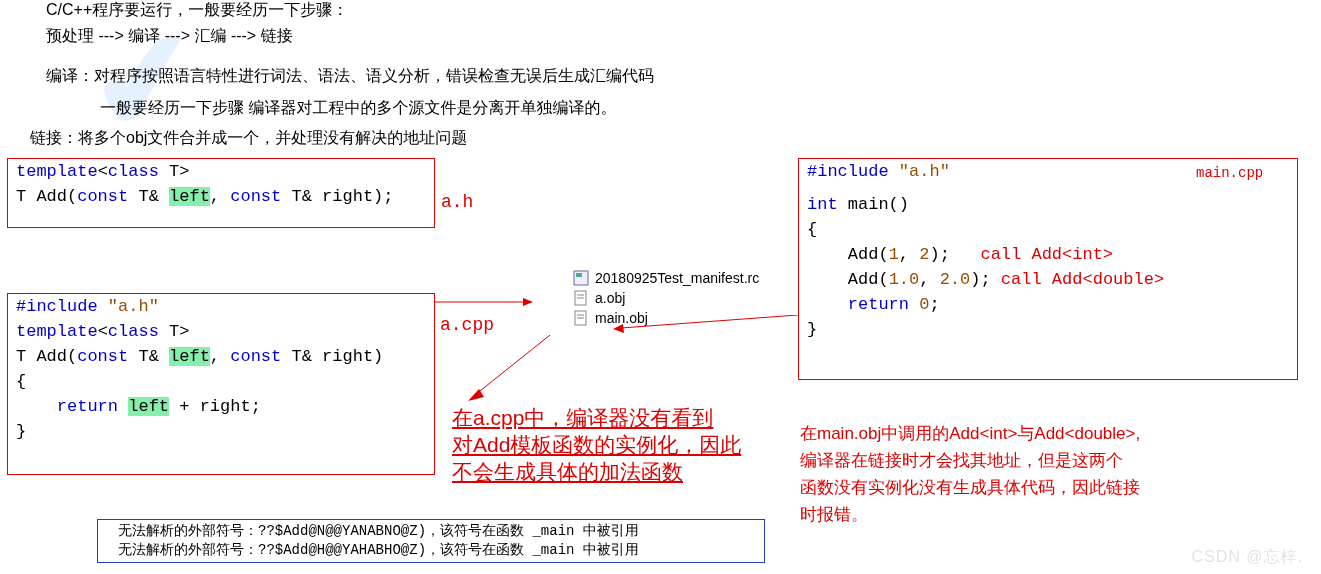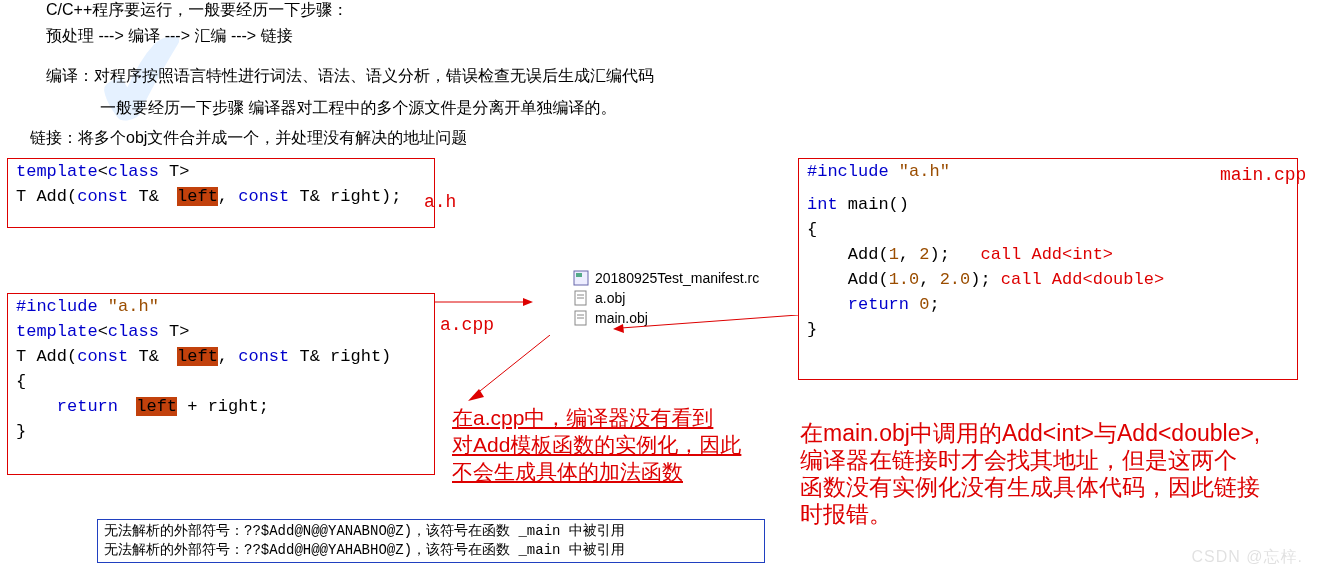--- a/index.html
+++ b/index.html
@@ -19,21 +19,21 @@
       position: absolute;
       border: 1px solid #d00;
       padding: 0 8px;
       font-family: "Courier New", Consolas, monospace;
       font-size: 17px;
       line-height: 25px;
     }
     .kw-blue { color: #0000cc; }
     .kw-brown { color: #9a4d00; }
     .kw-black { color: #000; }
-    .hl { background: #c2410c; margin-left: 8px; }
+    .hl { background: #86efac; }
     .red { color: #d00; font-family: "Courier New", Consolas, monospace; }
     .red-sans { color: #d00; font-family: "Microsoft YaHei", SimSun, sans-serif; }
     .file-item {
       display: flex;
       align-items: center;
       gap: 6px;
       font-size: 14px;
       color: #000;
       margin-bottom: 4px;
       padding-left: 48px;
@@ -41,21 +41,21 @@
     .file-icon {
       width: 16px; height: 16px;
       display: inline-flex; align-items: center; justify-content: center;
     }
     .errbox {
       position: absolute;
       border: 1px solid #2040c0;
       font-family: SimSun, "Courier New", monospace;
       font-size: 14px;
       line-height: 19px;
-      padding: 2px 6px;
+      padding: 2px 20px;
       color: #000;
     }
     svg.arrow { position: absolute; pointer-events: none; }
     .watermark1 {
       position: absolute; right: 18px; bottom: 6px;
       color: rgba(0,0,0,0.12); font-size: 16px; letter-spacing: 1px;
       font-weight: 500;
     }
     .watermark2 {
       position: absolute; left: 90px; top: 5px;
@@ -78,21 +78,21 @@
 <div class="textblock" style="left:30px; top:128px;">链接：将多个obj文件合并成一个，并处理没有解决的地址问题</div>
 
 <div class="codebox" style="left:7px; top:158px; width:428px; height:70px;">
   <div>
     <span class="kw-blue">template</span><span class="kw-black">&lt;</span><span class="kw-blue">class</span><span class="kw-black"> T</span><span class="kw-black">&gt;</span>
   </div>
   <div>
     <span class="kw-black">T Add(</span><span class="kw-blue">const</span><span class="kw-black"> T&amp; </span><span class="kw-black hl">left</span><span class="kw-black">, </span><span class="kw-blue">const</span><span class="kw-black"> T&amp; right);</span>
   </div>
 </div>
-<div class="textblock red" style="left:424px; top:192px; font-size:18px;">a.h</div>
+<div class="textblock red" style="left:441px; top:192px; font-size:18px;">a.h</div>
 
 <div class="codebox" style="left:7px; top:293px; width:428px; height:182px;">
   <div><span class="kw-blue">#include </span><span class="kw-brown">"a.h"</span></div>
   <div><span class="kw-blue">template</span><span class="kw-black">&lt;</span><span class="kw-blue">class</span><span class="kw-black"> T</span><span class="kw-black">&gt;</span></div>
   <div><span class="kw-black">T Add(</span><span class="kw-blue">const</span><span class="kw-black"> T&amp; </span><span class="kw-black hl">left</span><span class="kw-black">, </span><span class="kw-blue">const</span><span class="kw-black"> T&amp; right)</span></div>
   <div class="kw-black">{</div>
   <div>&nbsp;&nbsp;&nbsp;&nbsp;<span class="kw-blue">return</span><span> </span><span class="kw-black hl">left</span><span class="kw-black"> + right;</span></div>
   <div class="kw-black">}</div>
 </div>
 <div class="textblock red" style="left:440px; top:315px; font-size:18px;">a.cpp</div>
@@ -132,29 +132,29 @@
 <div class="codebox" style="left:798px; top:158px; width:500px; height:222px;">
   <div><span class="kw-blue">#include </span><span class="kw-brown">"a.h"</span></div>
   <div style="height:8px;"></div>
   <div><span class="kw-blue">int</span><span class="kw-black"> main()</span></div>
   <div class="kw-black">{</div>
   <div>&nbsp;&nbsp;&nbsp;&nbsp;<span class="kw-black">Add(</span><span class="kw-brown">1</span><span class="kw-black">, </span><span class="kw-brown">2</span><span class="kw-black">);</span>&nbsp;&nbsp;&nbsp;<span class="red">call Add&lt;int&gt;</span></div>
   <div>&nbsp;&nbsp;&nbsp;&nbsp;<span class="kw-black">Add(</span><span class="kw-brown">1.0</span><span class="kw-black">, </span><span class="kw-brown">2.0</span><span class="kw-black">);</span>&nbsp;<span class="red">call Add&lt;double&gt;</span></div>
   <div>&nbsp;&nbsp;&nbsp;&nbsp;<span class="kw-blue">return</span><span class="kw-brown"> 0</span><span class="kw-black">;</span></div>
   <div class="kw-black">}</div>
 </div>
-<div class="textblock red" style="left:1196px; top:165px; font-size:18px;margin-left:24px;">main.cpp</div>
+<div class="textblock red" style="left:1196px; top:165px; font-size:14px;">main.cpp</div>
 
 <div class="textblock red-sans" style="left:452px; top:404px; line-height:27px; font-size:21px;text-decoration:underline;">
   <div>在a.cpp中，编译器没有看到</div>
   <div>对Add模板函数的实例化，因此</div>
   <div>不会生成具体的加法函数</div>
 </div>
 
-<div class="textblock red-sans" style="left:800px; top:420px; line-height:27px; font-size:23px; width:500px;">
+<div class="textblock red-sans" style="left:800px; top:420px; line-height:27px; font-size:17px; width:500px;">
   <div><span class="red-sans">在main.obj中调用的Add&lt;int&gt;与Add&lt;double&gt;,</span></div>
   <div>编译器在链接时才会找其地址，但是这两个</div>
   <div>函数没有实例化没有生成具体代码，因此链接</div>
   <div>时报错。</div>
 </div>
 
 <div class="errbox" style="left:97px; top:519px; width:668px;">
   <div>无法解析的外部符号：??$Add@N@@YANABNO@Z)，该符号在函数 _main 中被引用</div>
   <div>无法解析的外部符号：??$Add@H@@YAHABHO@Z)，该符号在函数 _main 中被引用</div>
 </div>

